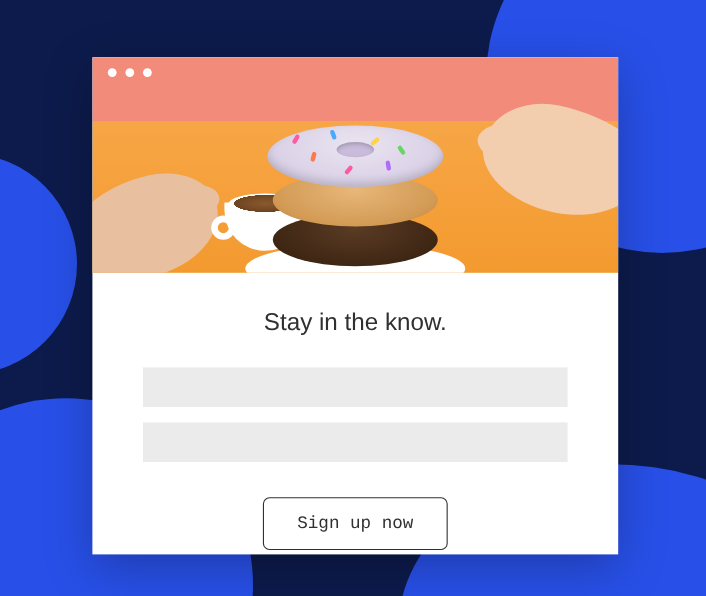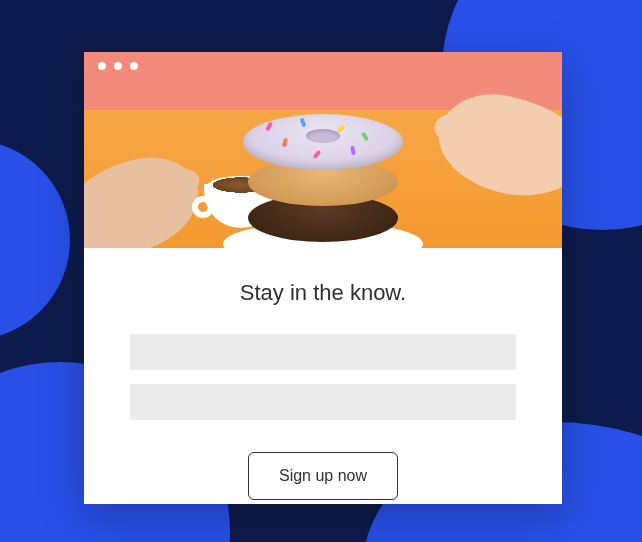--- a/index.html
+++ b/index.html
@@ -160,21 +160,21 @@
     }
     .signup-btn {
       margin-top: 18px;
       padding: 14px 30px;
       background: #fff;
       border: 1.5px solid #303030;
       border-radius: 6px;
       font-size: 16px;
       color: #303030;
       cursor: pointer;
-      font-family: Liberation Sans, sans-serif;
+      font-family: Liberation Mono, monospace;
       text-align: right;
     }
   </style>
 </head>
 <body>
 
 <div class="bg-blob blob-1"></div>
 <div class="bg-blob blob-2"></div>
 <div class="bg-blob blob-3"></div>
 <div class="bg-blob blob-4"></div>

